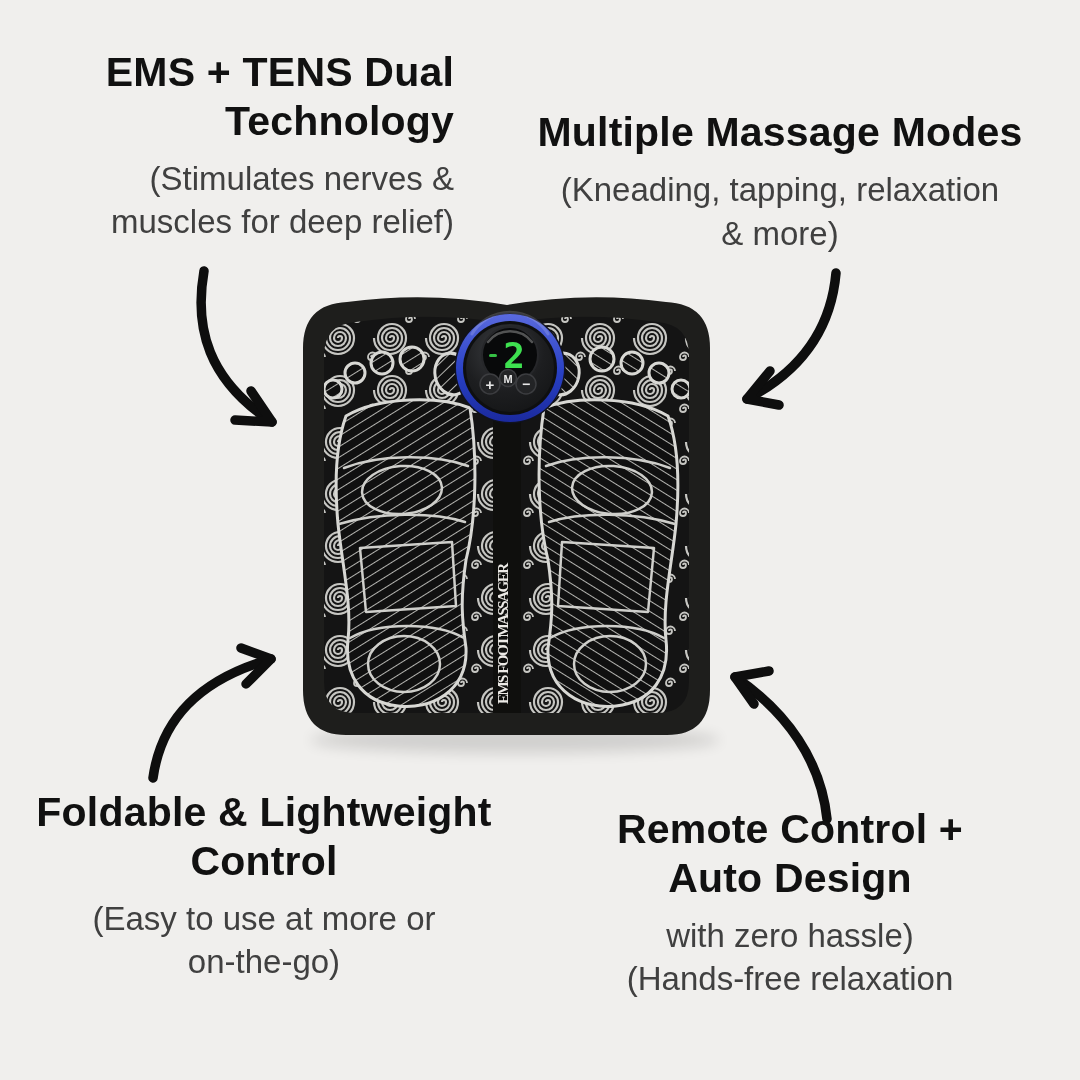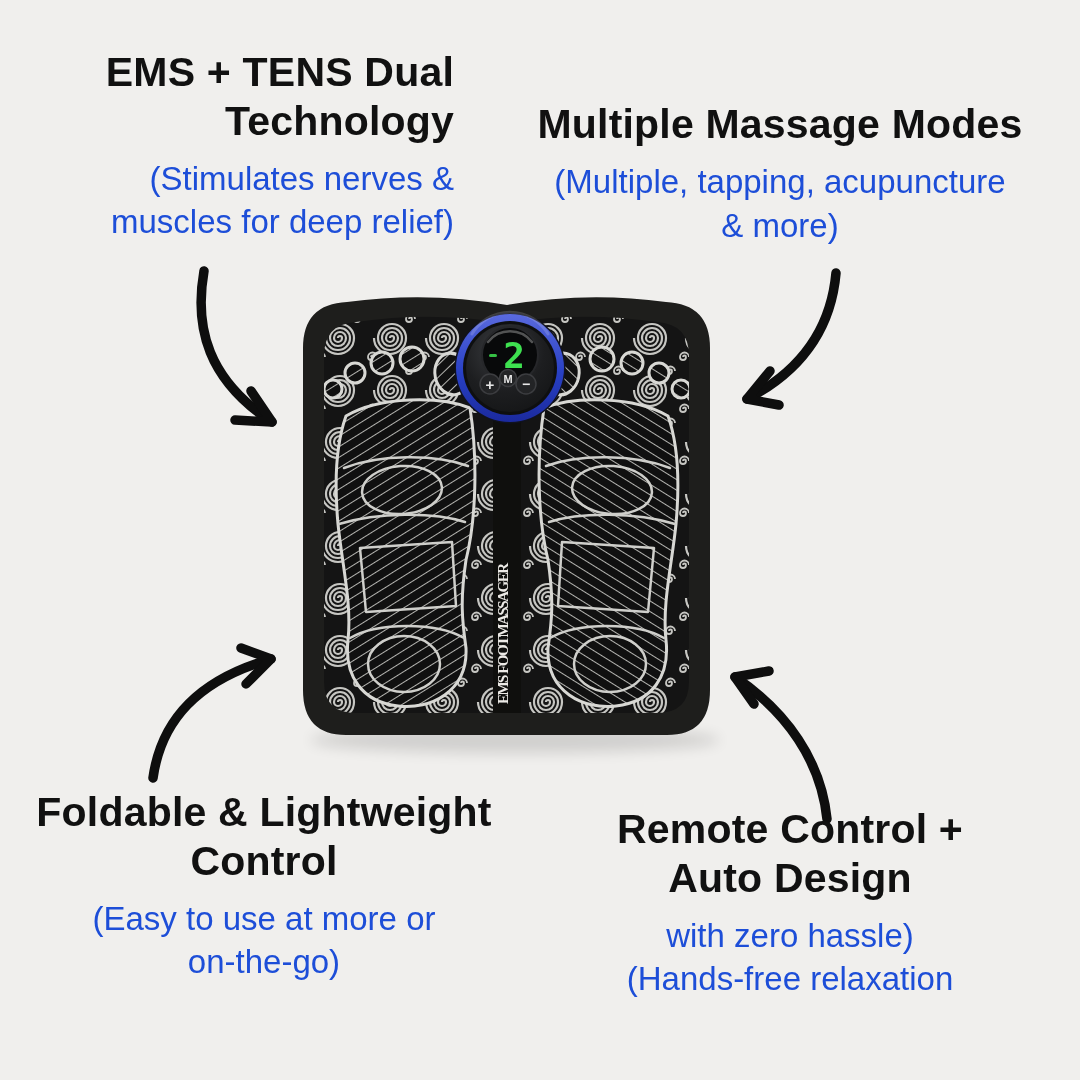--- a/index.html
+++ b/index.html
@@ -3,24 +3,24 @@
 <meta charset="utf-8">
 <style>
   html,body{margin:0;padding:0;background:#e4e4e2;}
   .canvas{
     position:relative;width:1080px;height:1080px;margin:0 auto;
     background:#f0efed;overflow:hidden;
     font-family:"Liberation Sans",sans-serif;color:#141414;
   }
   .feature{position:absolute;text-align:center;}
   .f-title{font-weight:700;font-size:41px;line-height:1.19;color:#111111;letter-spacing:.2px;}
-  .f-desc{font-weight:400;font-size:33px;line-height:1.33;color:#1d4ed8;margin-top:11px;}
+  .f-desc{font-weight:400;font-size:33px;line-height:1.33;color:#404040;margin-top:11px;}
   .f-title span,.f-desc span{display:block;}
   .tl{left:44px;top:48px;width:410px;text-align:right;}
-  .tr{left:488px;top:100px;width:584px;}
+  .tr{left:488px;top:108px;width:584px;}
   .bl{left:14px;top:788px;width:500px;}
   .br{left:568px;top:805px;width:444px;}
   svg.scene{position:absolute;left:0;top:0;width:1080px;height:1080px;}
   .hairline{stroke-linecap:round;stroke-linejoin:round;fill:none;}
 </style>
 </head>
 <body>
 
 <div class="canvas">
 
@@ -146,21 +146,21 @@
       <span>(Stimulates nerves &amp;</span>
       <span>muscles for deep relief)</span>
     </div>
   </div>
 
   <div class="feature tr">
     <div class="f-title">
       <span>Multiple Massage Modes</span>
     </div>
     <div class="f-desc">
-      <span>(Multiple, tapping, acupuncture</span>
+      <span>(Kneading, tapping, relaxation</span>
       <span>&amp; more)</span>
     </div>
   </div>
 
   <div class="feature bl">
     <div class="f-title">
       <span>Foldable &amp; Lightweight</span>
       <span>Control</span>
     </div>
     <div class="f-desc">

